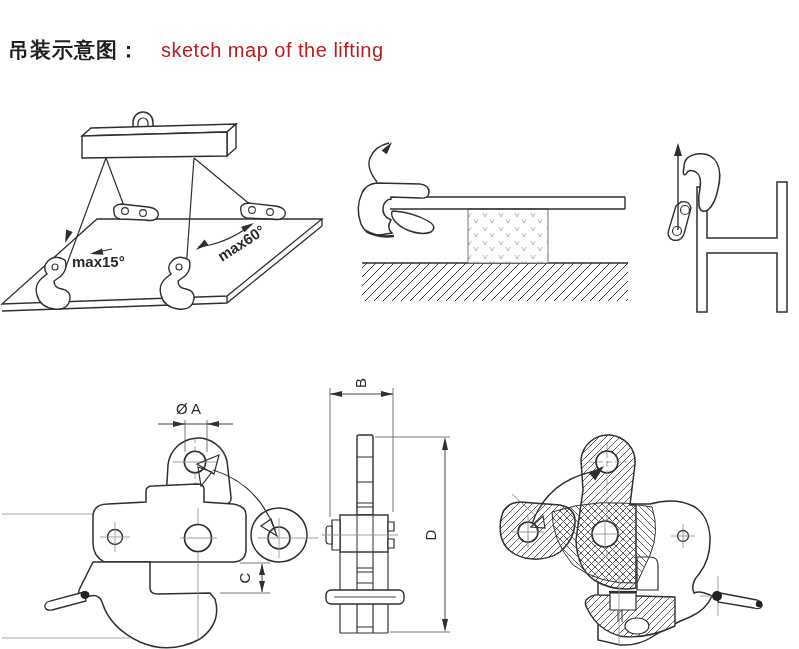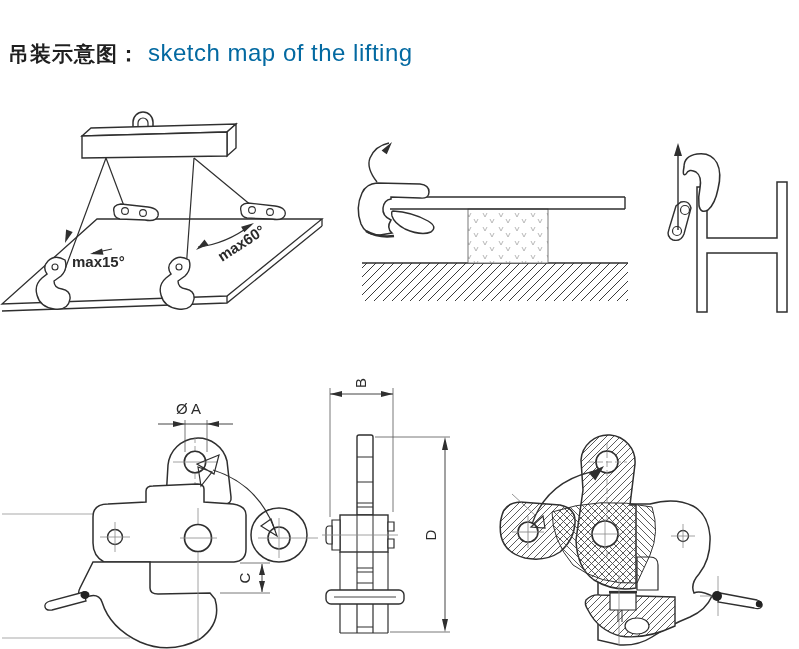--- a/index.html
+++ b/index.html
@@ -1,21 +1,21 @@
 <!DOCTYPE html>
 <html><head>
 <meta charset="utf-8">
 <style>
   html,body{margin:0;padding:0;background:#fff;}
   .page{position:relative;width:799px;height:649px;background:#fff;overflow:hidden;
         font-family:"Liberation Sans",sans-serif;}
-  .title{position:absolute;left:8px;top:8px;display:flex;align-items:baseline;gap:8px;
+  .title{position:absolute;left:8px;top:8px;display:flex;align-items:baseline;gap:21px;
          color:#1f1f1f;white-space:nowrap;}
   .title .zh{font-size:21px;font-weight:700;letter-spacing:1px;}
-  .title .en{font-size:24px;font-weight:400;letter-spacing:.5px;color:#0369a1;margin-top:31px;}
+  .title .en{font-size:20px;font-weight:400;letter-spacing:.5px;color:#b91c1c;margin-top:31px;}
   svg{position:absolute;left:0;top:0;}
   svg text{font-family:"Liberation Sans",sans-serif;fill:#2a2a2a;}
   .ann{font-size:15px;font-weight:600;}
   .dim{font-size:15px;font-weight:400;}
 </style>
 </head>
 <body>
 
 <div class="page">
 

